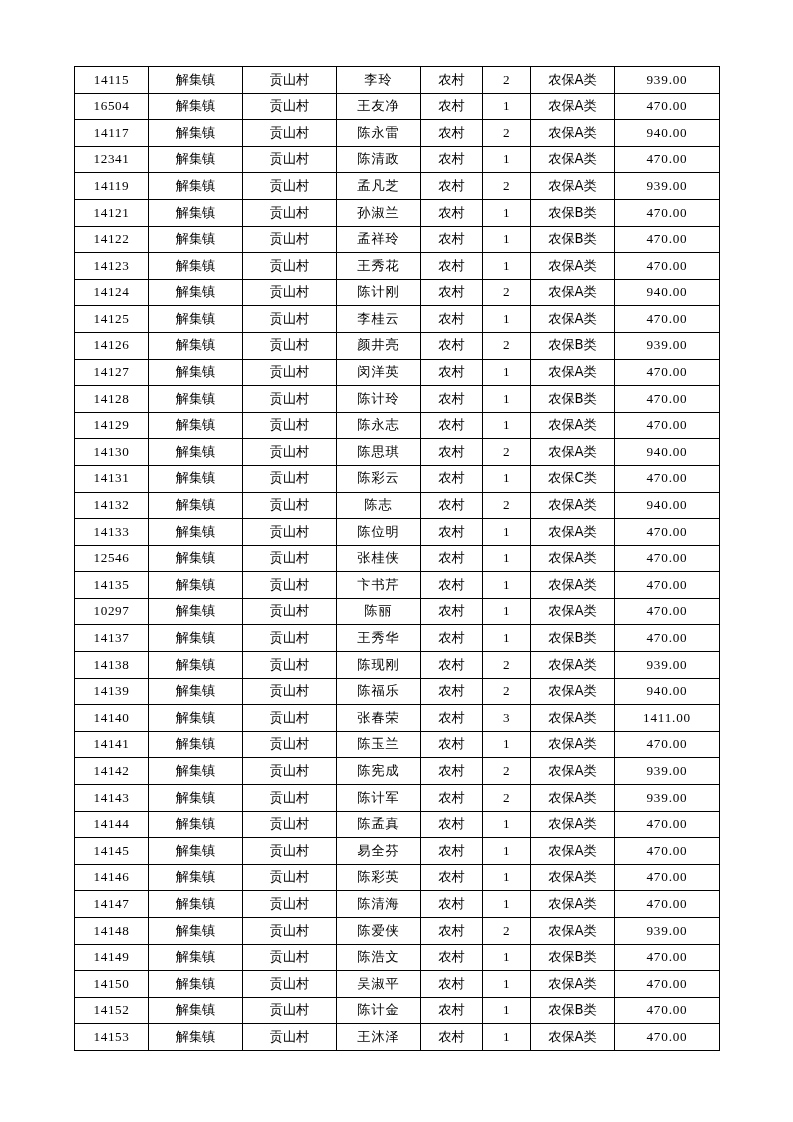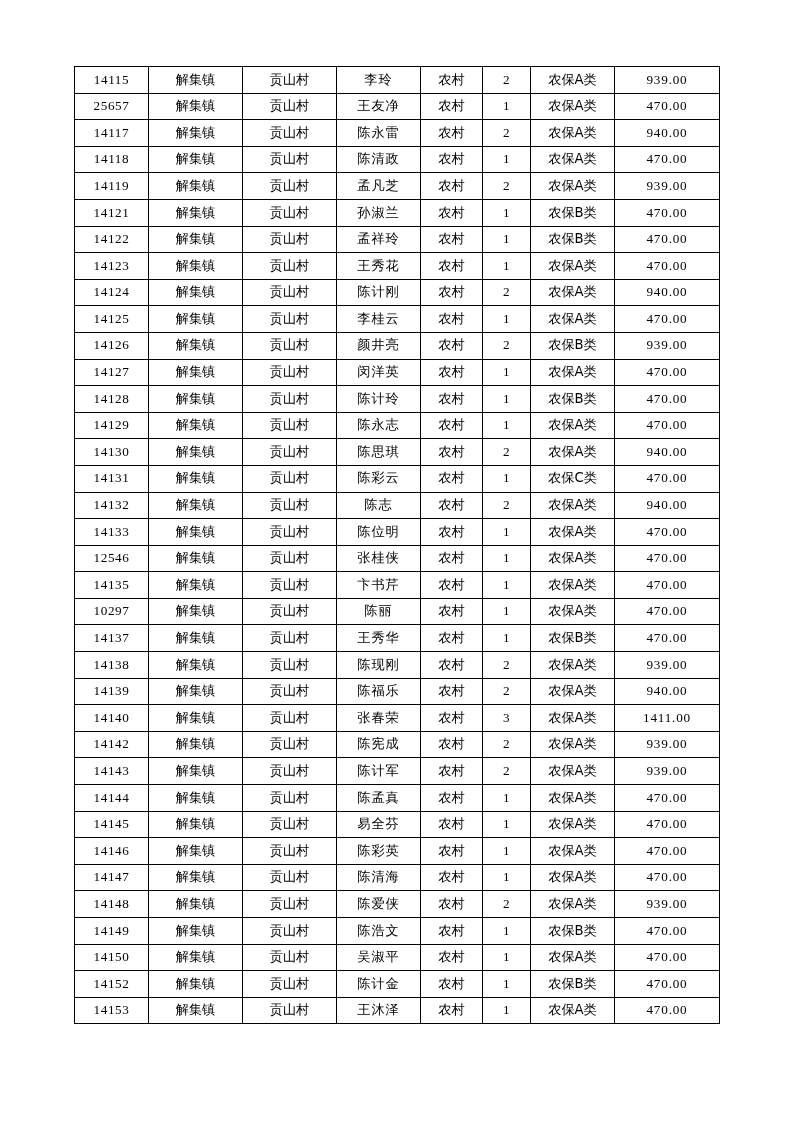--- a/index.html
+++ b/index.html
@@ -79,41 +79,41 @@
           <td class="num">14115</td>
           <td class="cn">解集镇</td>
           <td class="cn">贡山村</td>
           <td class="cn name">李玲</td>
           <td class="cn">农村</td>
           <td class="cnt">2</td>
           <td class="cn">农保A类</td>
           <td class="amt">939.00</td>
         </tr>
         <tr>
-          <td class="num">25657</td>
+          <td class="num">16504</td>
           <td class="cn">解集镇</td>
           <td class="cn">贡山村</td>
           <td class="cn name">王友净</td>
           <td class="cn">农村</td>
           <td class="cnt">1</td>
           <td class="cn">农保A类</td>
           <td class="amt">470.00</td>
         </tr>
         <tr>
           <td class="num">14117</td>
           <td class="cn">解集镇</td>
           <td class="cn">贡山村</td>
           <td class="cn name">陈永雷</td>
           <td class="cn">农村</td>
           <td class="cnt">2</td>
           <td class="cn">农保A类</td>
           <td class="amt">940.00</td>
         </tr>
         <tr>
-          <td class="num">14118</td>
+          <td class="num">12341</td>
           <td class="cn">解集镇</td>
           <td class="cn">贡山村</td>
           <td class="cn name">陈清政</td>
           <td class="cn">农村</td>
           <td class="cnt">1</td>
           <td class="cn">农保A类</td>
           <td class="amt">470.00</td>
         </tr>
         <tr>
           <td class="num">14119</td>
@@ -317,20 +317,30 @@
         </tr>
         <tr>
           <td class="num">14140</td>
           <td class="cn">解集镇</td>
           <td class="cn">贡山村</td>
           <td class="cn name">张春荣</td>
           <td class="cn">农村</td>
           <td class="cnt">3</td>
           <td class="cn">农保A类</td>
           <td class="amt">1411.00</td>
+        </tr>
+        <tr>
+          <td class="num">14141</td>
+          <td class="cn">解集镇</td>
+          <td class="cn">贡山村</td>
+          <td class="cn name">陈玉兰</td>
+          <td class="cn">农村</td>
+          <td class="cnt">1</td>
+          <td class="cn">农保A类</td>
+          <td class="amt">470.00</td>
         </tr>
         <tr>
           <td class="num">14142</td>
           <td class="cn">解集镇</td>
           <td class="cn">贡山村</td>
           <td class="cn name">陈宪成</td>
           <td class="cn">农村</td>
           <td class="cnt">2</td>
           <td class="cn">农保A类</td>
           <td class="amt">939.00</td>

